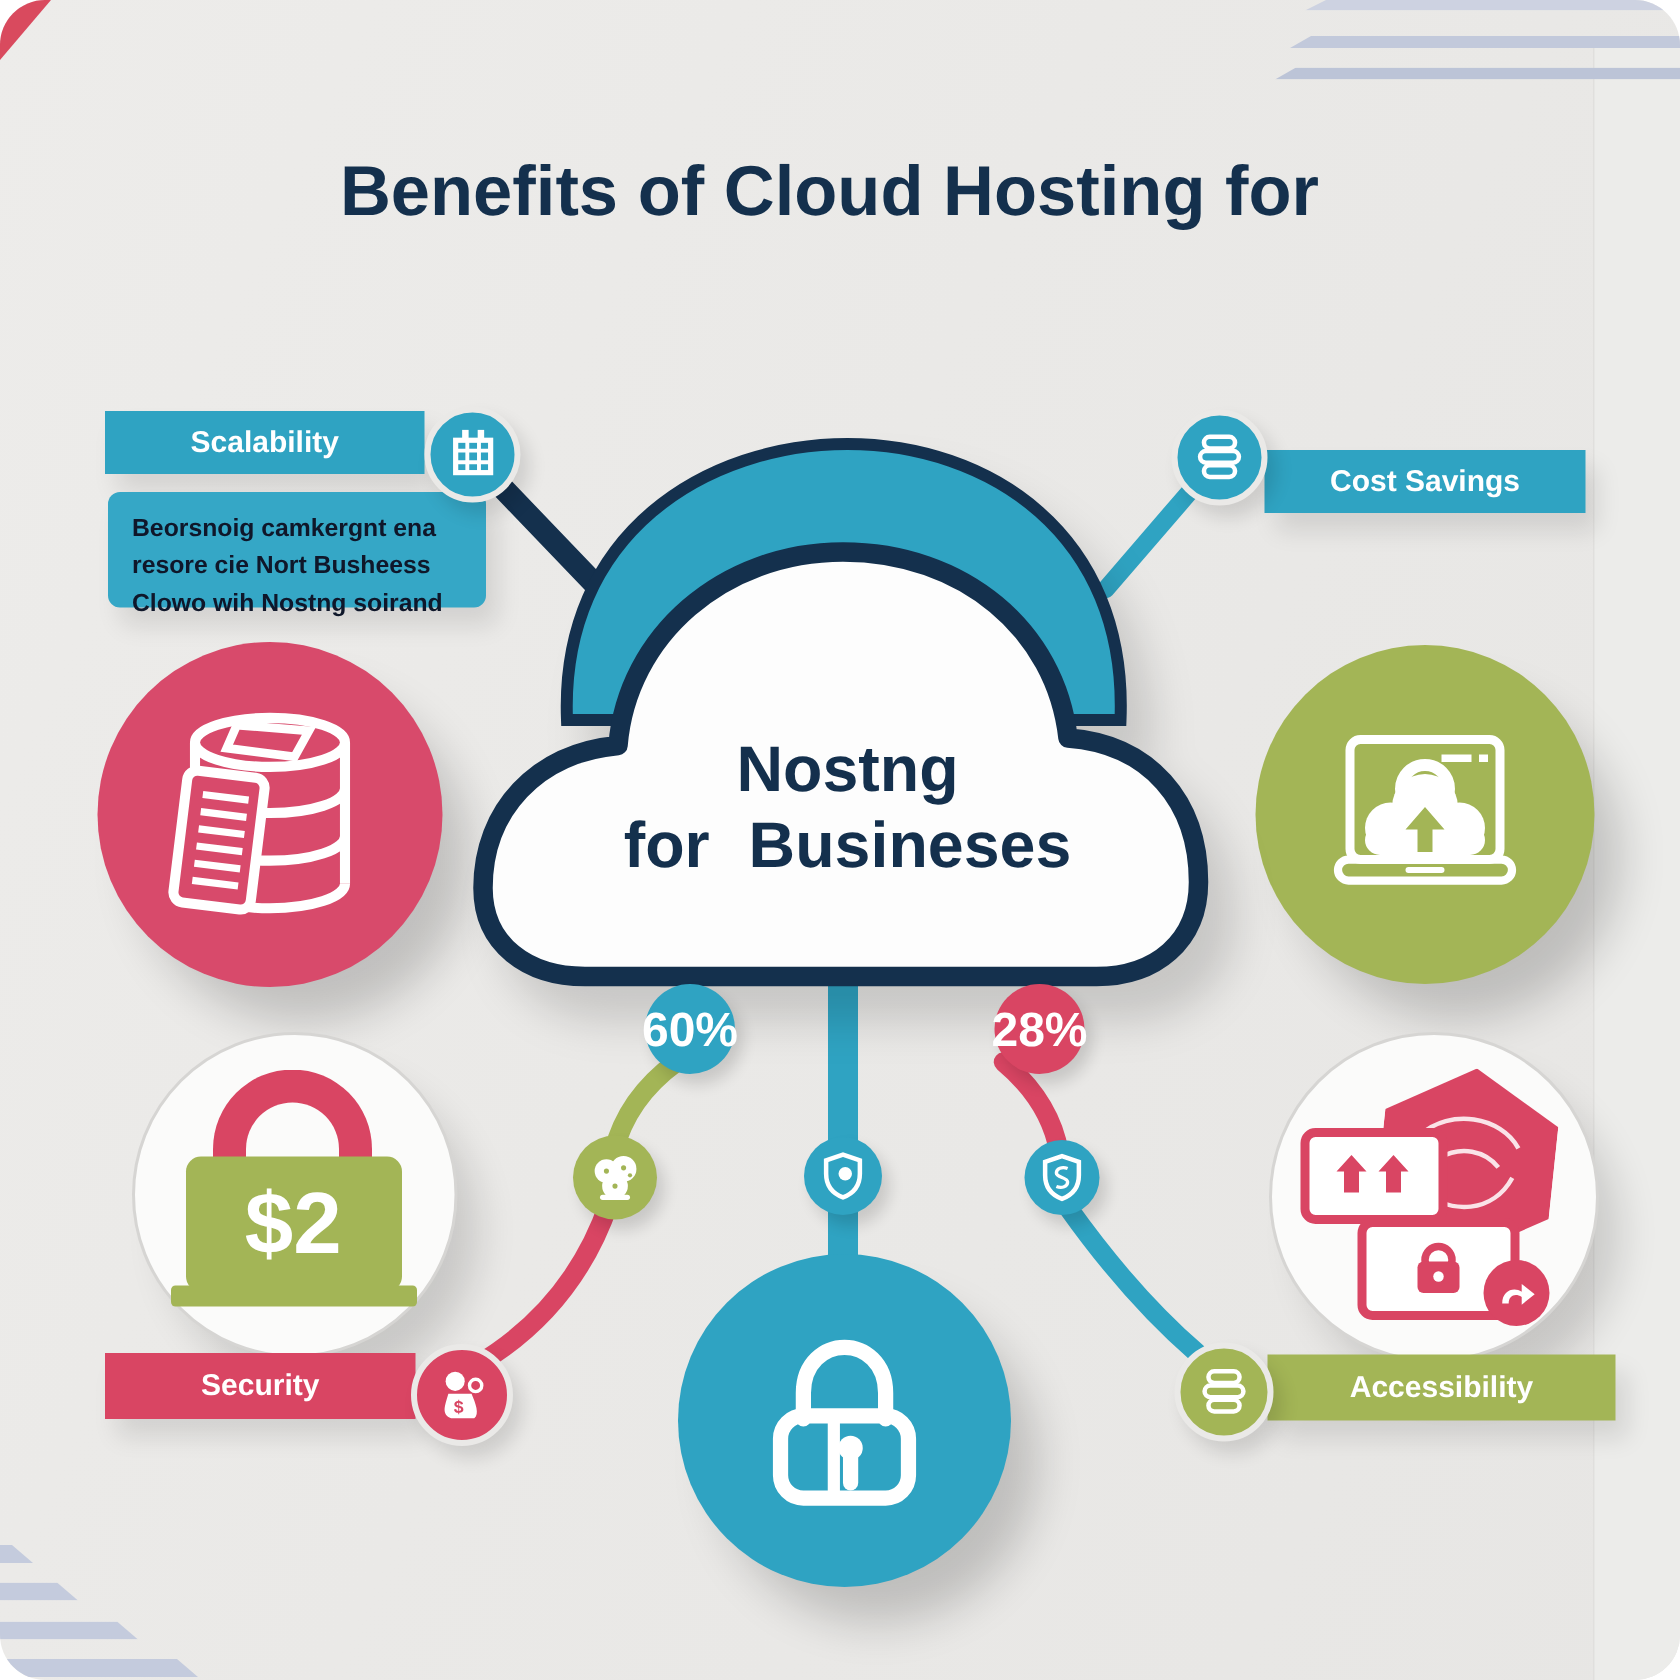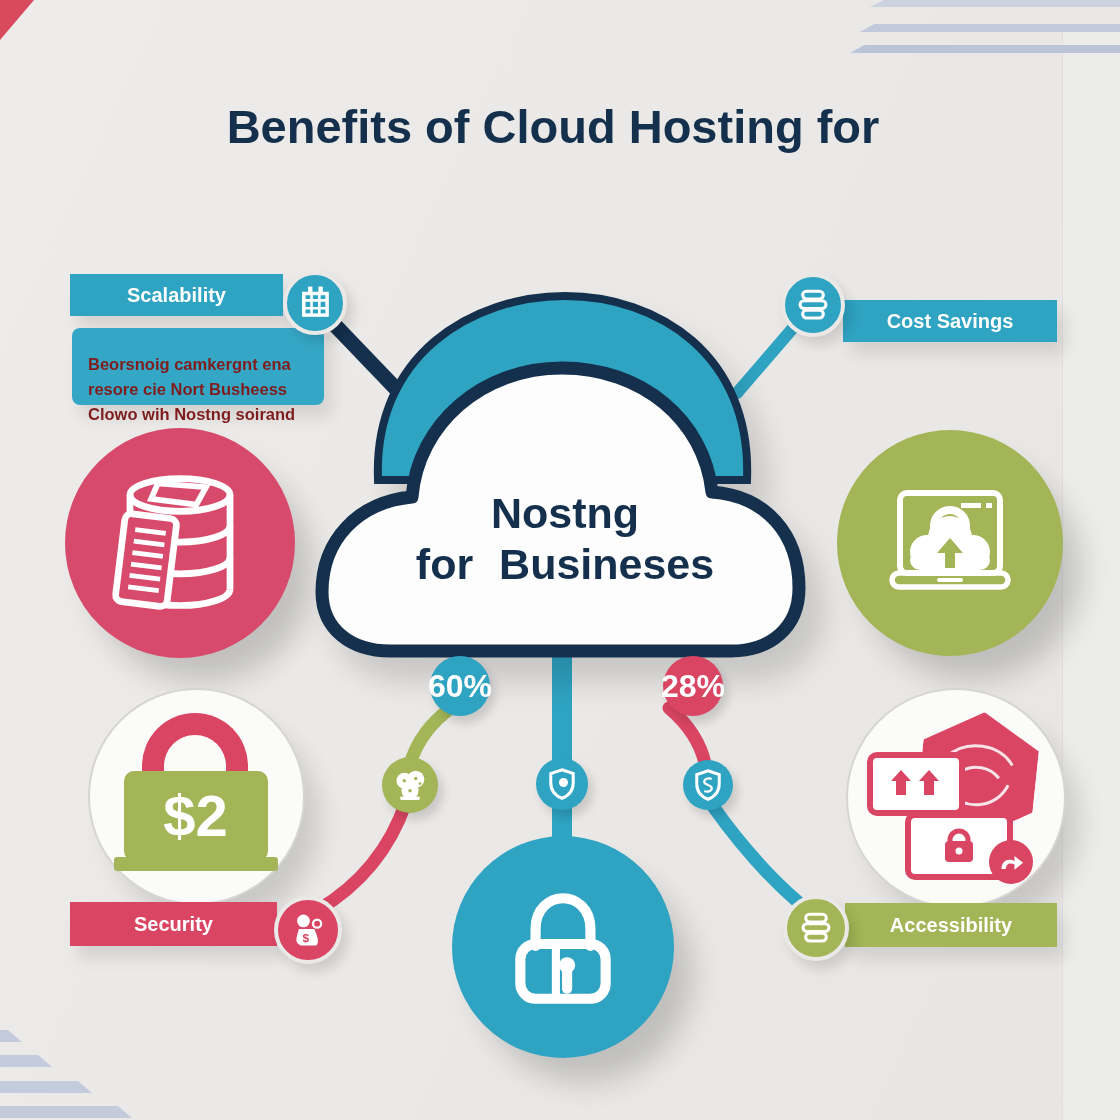--- a/index.html
+++ b/index.html
@@ -1,18 +1,18 @@
 <!DOCTYPE html>
 <html><head>
 <meta charset="utf-8">
 <style>
   html,body{margin:0;padding:0;}
   body{font-family:"Liberation Sans",sans-serif;}
   #page{position:relative;width:1120px;height:1120px;overflow:hidden;
-        background:linear-gradient(115deg,#edecea 0%,#eae9e7 45%,#e7e6e4 100%);}
+        background:linear-gradient(115deg,#edecea 0%,#eae9e7 45%,#e7e6e4 100%);border-radius:30px;}
   .abs{position:absolute;}
 
   
   .corner-triangle{left:0;top:0;width:34px;height:40px;background:#d94a5e;
     clip-path:polygon(0 0,100% 0,0 100%);z-index:1;}
   .stripe{height:8px;background:#c2c9db;z-index:1;clip-path:polygon(14px 0,100% 0,100% 100%,0 100%);}
   .stripe.s1{left:870px;top:0;width:250px;height:7px;background:#cdd2e1;}
   .stripe.s2{left:860px;top:24px;width:260px;}
   .stripe.s3{left:850px;top:45px;width:270px;background:#bcc4d7;}
   .bar{background:#c4cbdd;z-index:1;clip-path:polygon(0 0,calc(100% - 14px) 0,100% 100%,0 100%);}
@@ -32,35 +32,35 @@
 
   
   .banner{color:#fff;font-size:20px;font-weight:700;display:flex;align-items:center;
     justify-content:center;z-index:4;box-shadow:8px 12px 16px rgba(0,0,0,0.10);}
   .banner.teal{background:#2fa3c2;}
   .banner.pink{background:#d94563;}
   .banner.green{background:#a3b556;}
   .banner.scalability{left:70px;top:274px;width:213px;height:42px;}
   .banner.cost{left:843px;top:276px;width:214px;height:42px;margin-top:24px;}
   .banner.security{left:70px;top:902px;width:207px;height:44px;}
-  .banner.accessibility{left:845px;top:903px;width:212px;height:44px;}
+  .banner.accessibility{left:845px;top:903px;width:232px;height:44px;}
 
   .badge{border-radius:50%;display:flex;align-items:center;justify-content:center;
     z-index:5;border:4px solid #eae9e7;box-shadow:6px 8px 12px rgba(0,0,0,0.12);}
   .badge.teal{background:#2fa3c2;}
   .badge.pink{background:#d94563;}
   .badge.green{background:#a3b556;}
   .badge.scal{left:283px;top:271px;width:56px;height:56px;}
   .badge.cost{left:781px;top:273px;width:56px;height:56px;}
   .badge.sec{left:274px;top:896px;width:60px;height:60px;}
   .badge.acc{left:783px;top:895px;width:58px;height:58px;}
 
   .textbox{left:72px;top:328px;width:252px;height:77px;background:#35a7c6;border-radius:8px;
-    z-index:4;color:#7f1d1d;font-size:16.5px;font-weight:600;line-height:1.5;
-    padding:24px 0 0 16px;box-sizing:border-box;box-shadow:8px 12px 16px rgba(0,0,0,0.10);}
+    z-index:4;color:#0f172a;font-size:16.5px;font-weight:600;line-height:1.5;
+    padding:12px 0 0 16px;box-sizing:border-box;box-shadow:8px 12px 16px rgba(0,0,0,0.10);}
 
   
   svg.cloud{left:0;top:0;z-index:6;filter:drop-shadow(18px 24px 14px rgba(0,0,0,0.14));}
   .cloud-text{left:330px;top:488px;width:470px;text-align:center;color:#14304d;
     font-weight:700;font-size:43px;line-height:1.18;z-index:7;}
   .cloud-text .l2{word-spacing:14px;}
 
   
   .big-circle{border-radius:50%;display:flex;align-items:center;justify-content:center;
     z-index:3;box-shadow:22px 28px 30px -4px rgba(0,0,0,0.18);}

